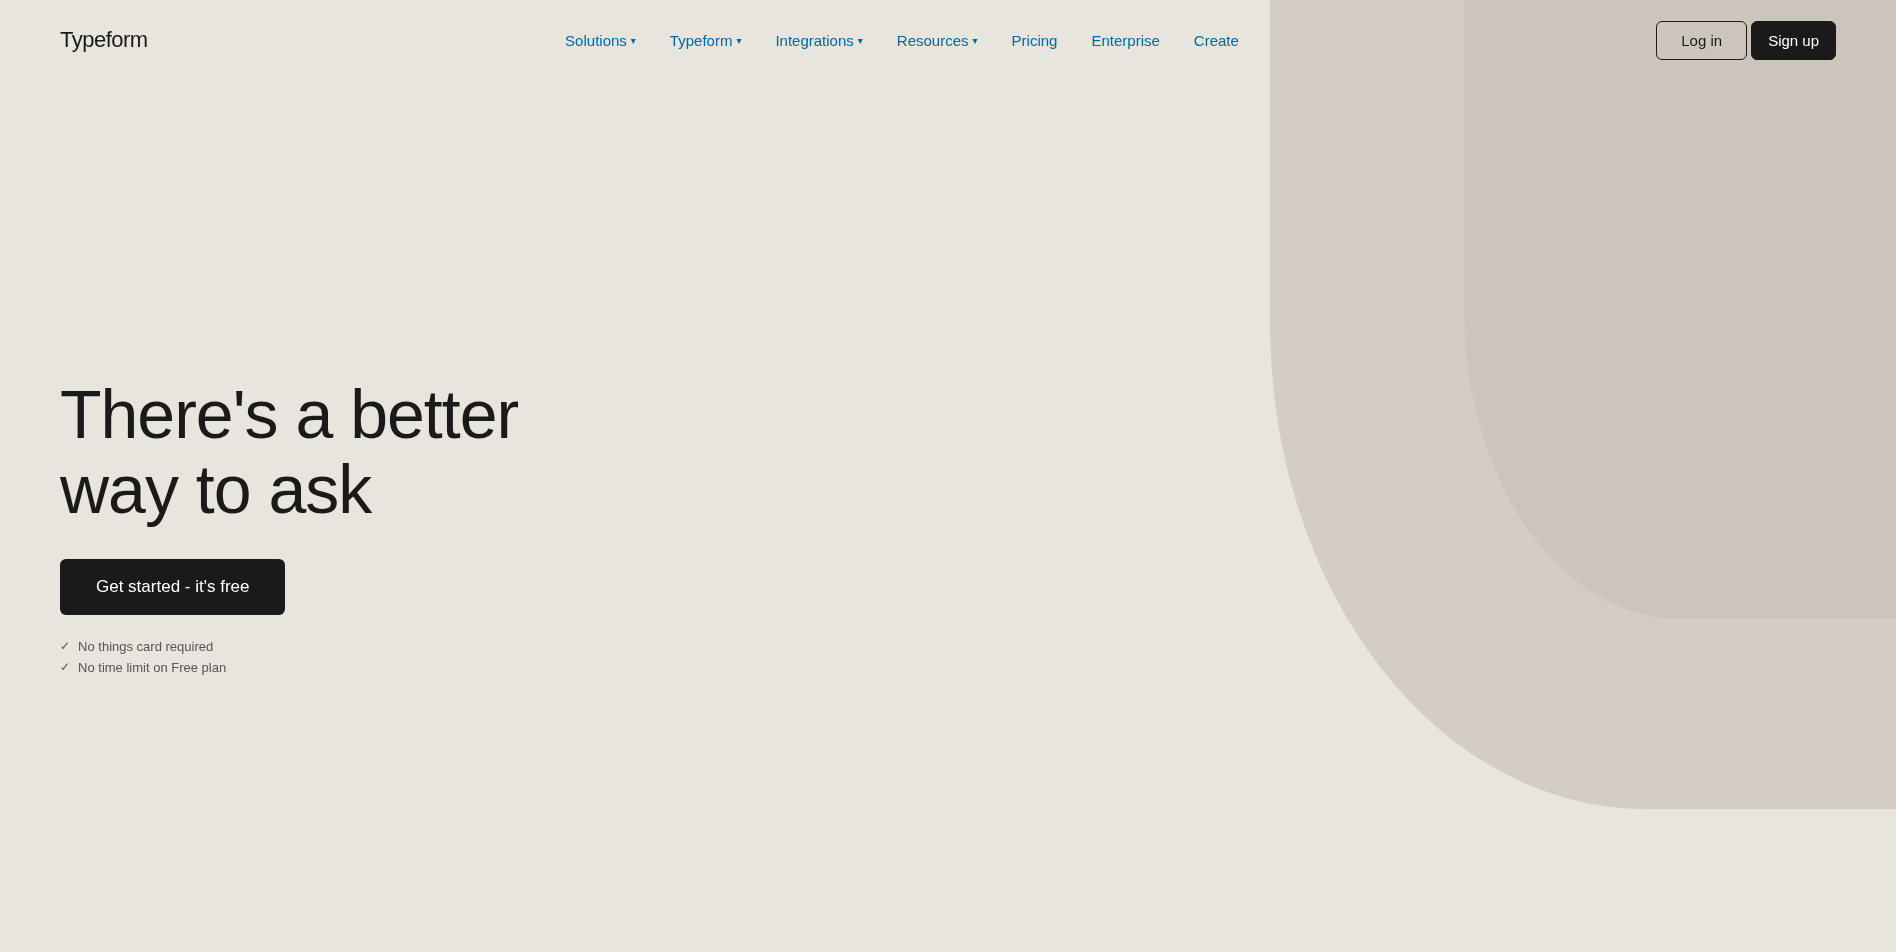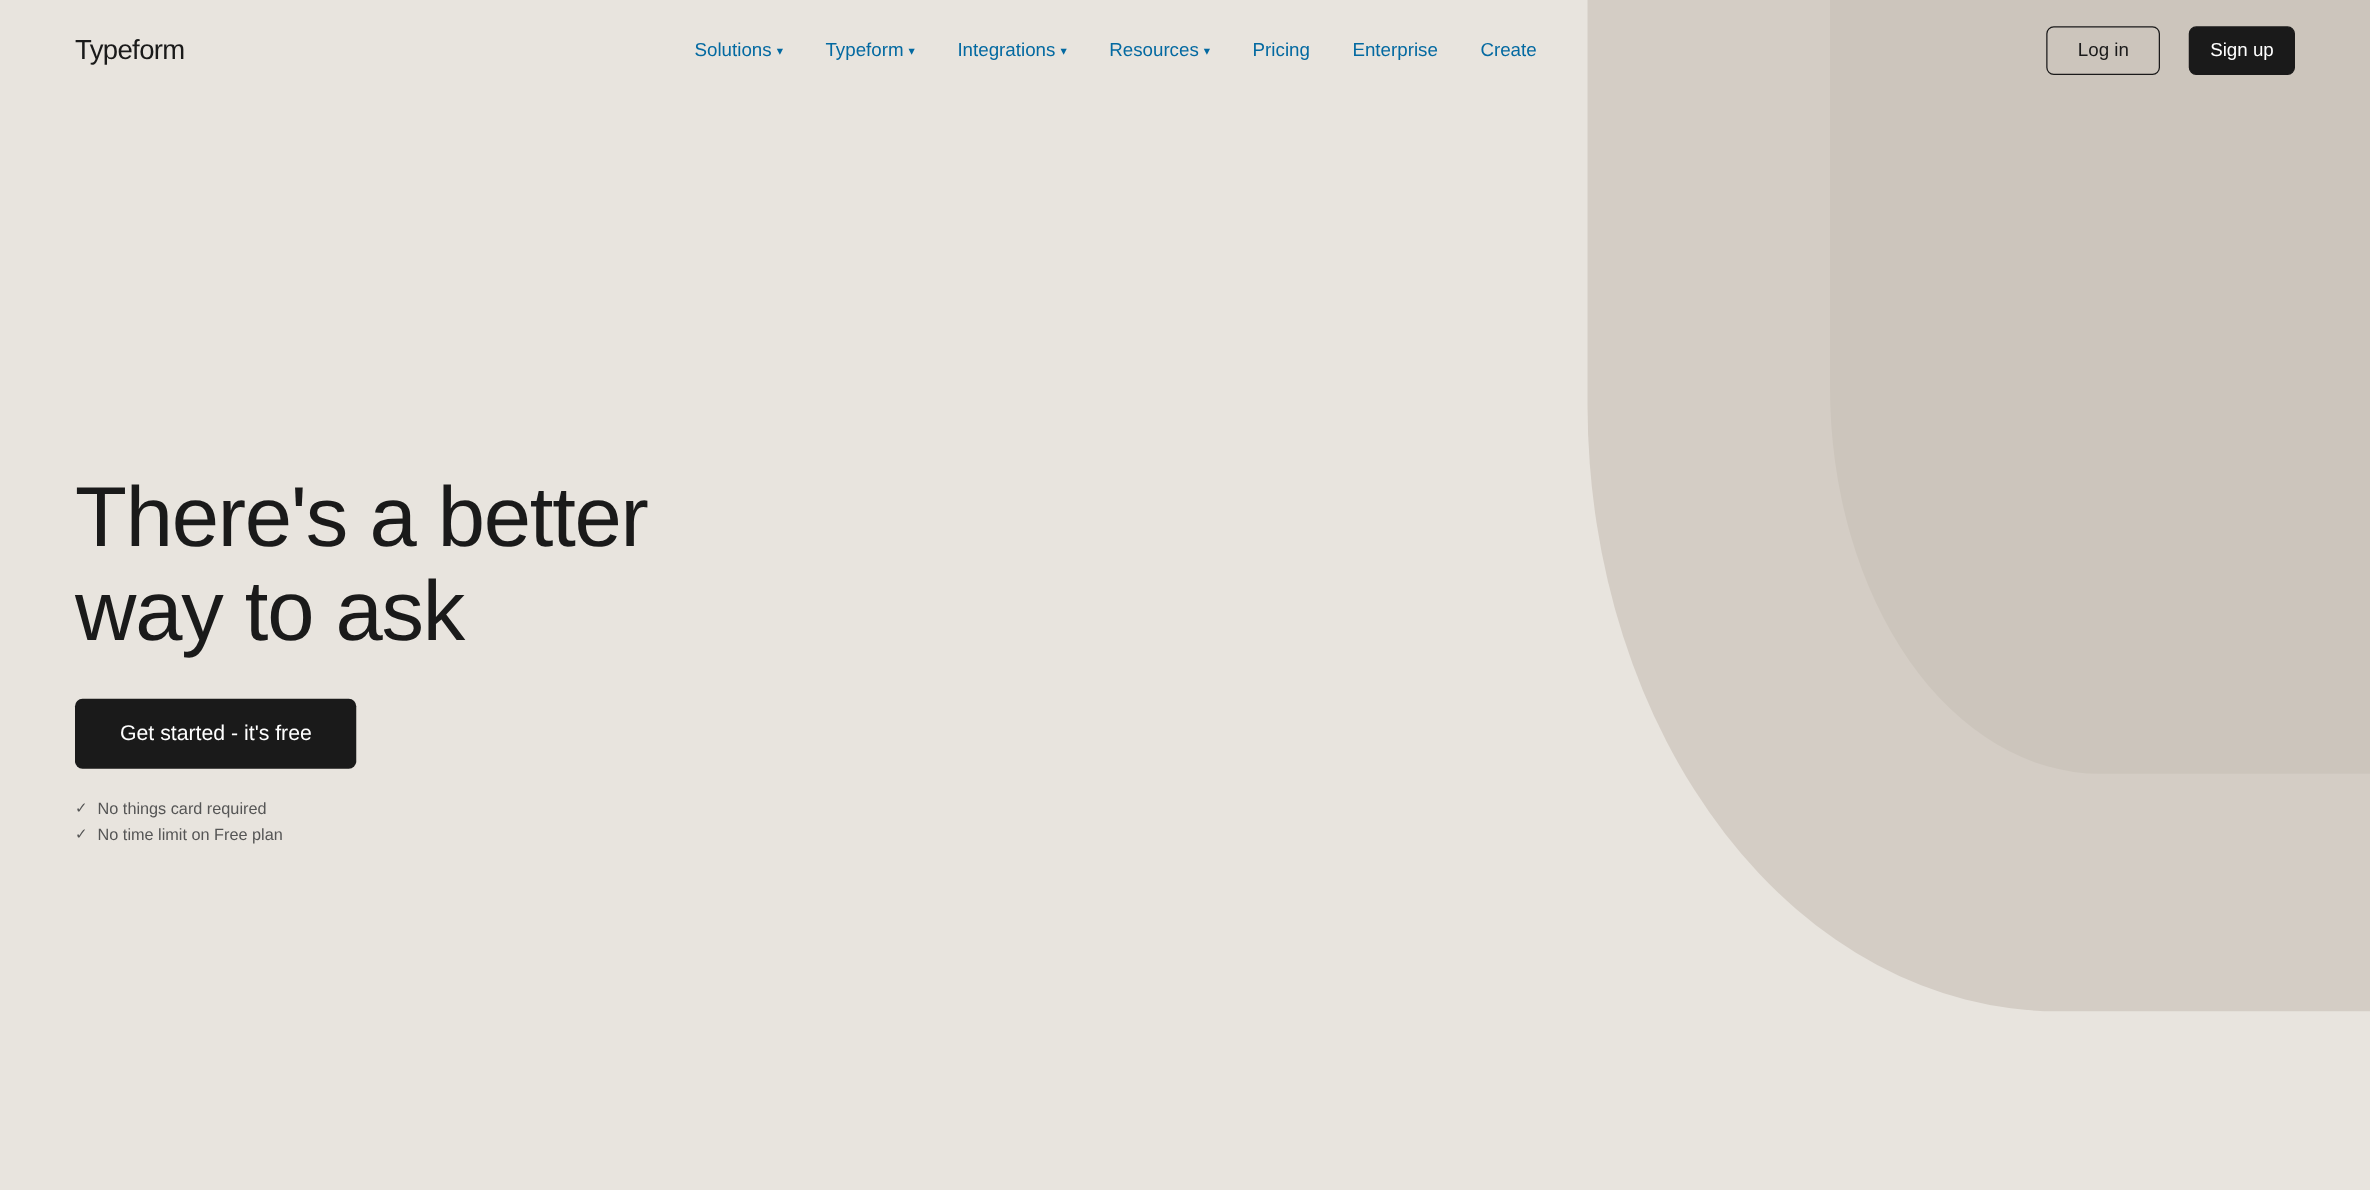--- a/index.html
+++ b/index.html
@@ -86,21 +86,21 @@
     }
 
     .chevron-icon {
       font-size: 10px;
       margin-top: 1px;
     }
 
     .header-actions {
       display: flex;
       align-items: flex-end;
-      gap: 23px;
+      gap: 4px;
     }
 
     .btn-login {
       padding: 10px 24px;
       font-size: 15px;
       color: #1a1a1a;
       background: transparent;
       border: 1.5px solid #1a1a1a;
       border-radius: 6px;
       cursor: pointer;

